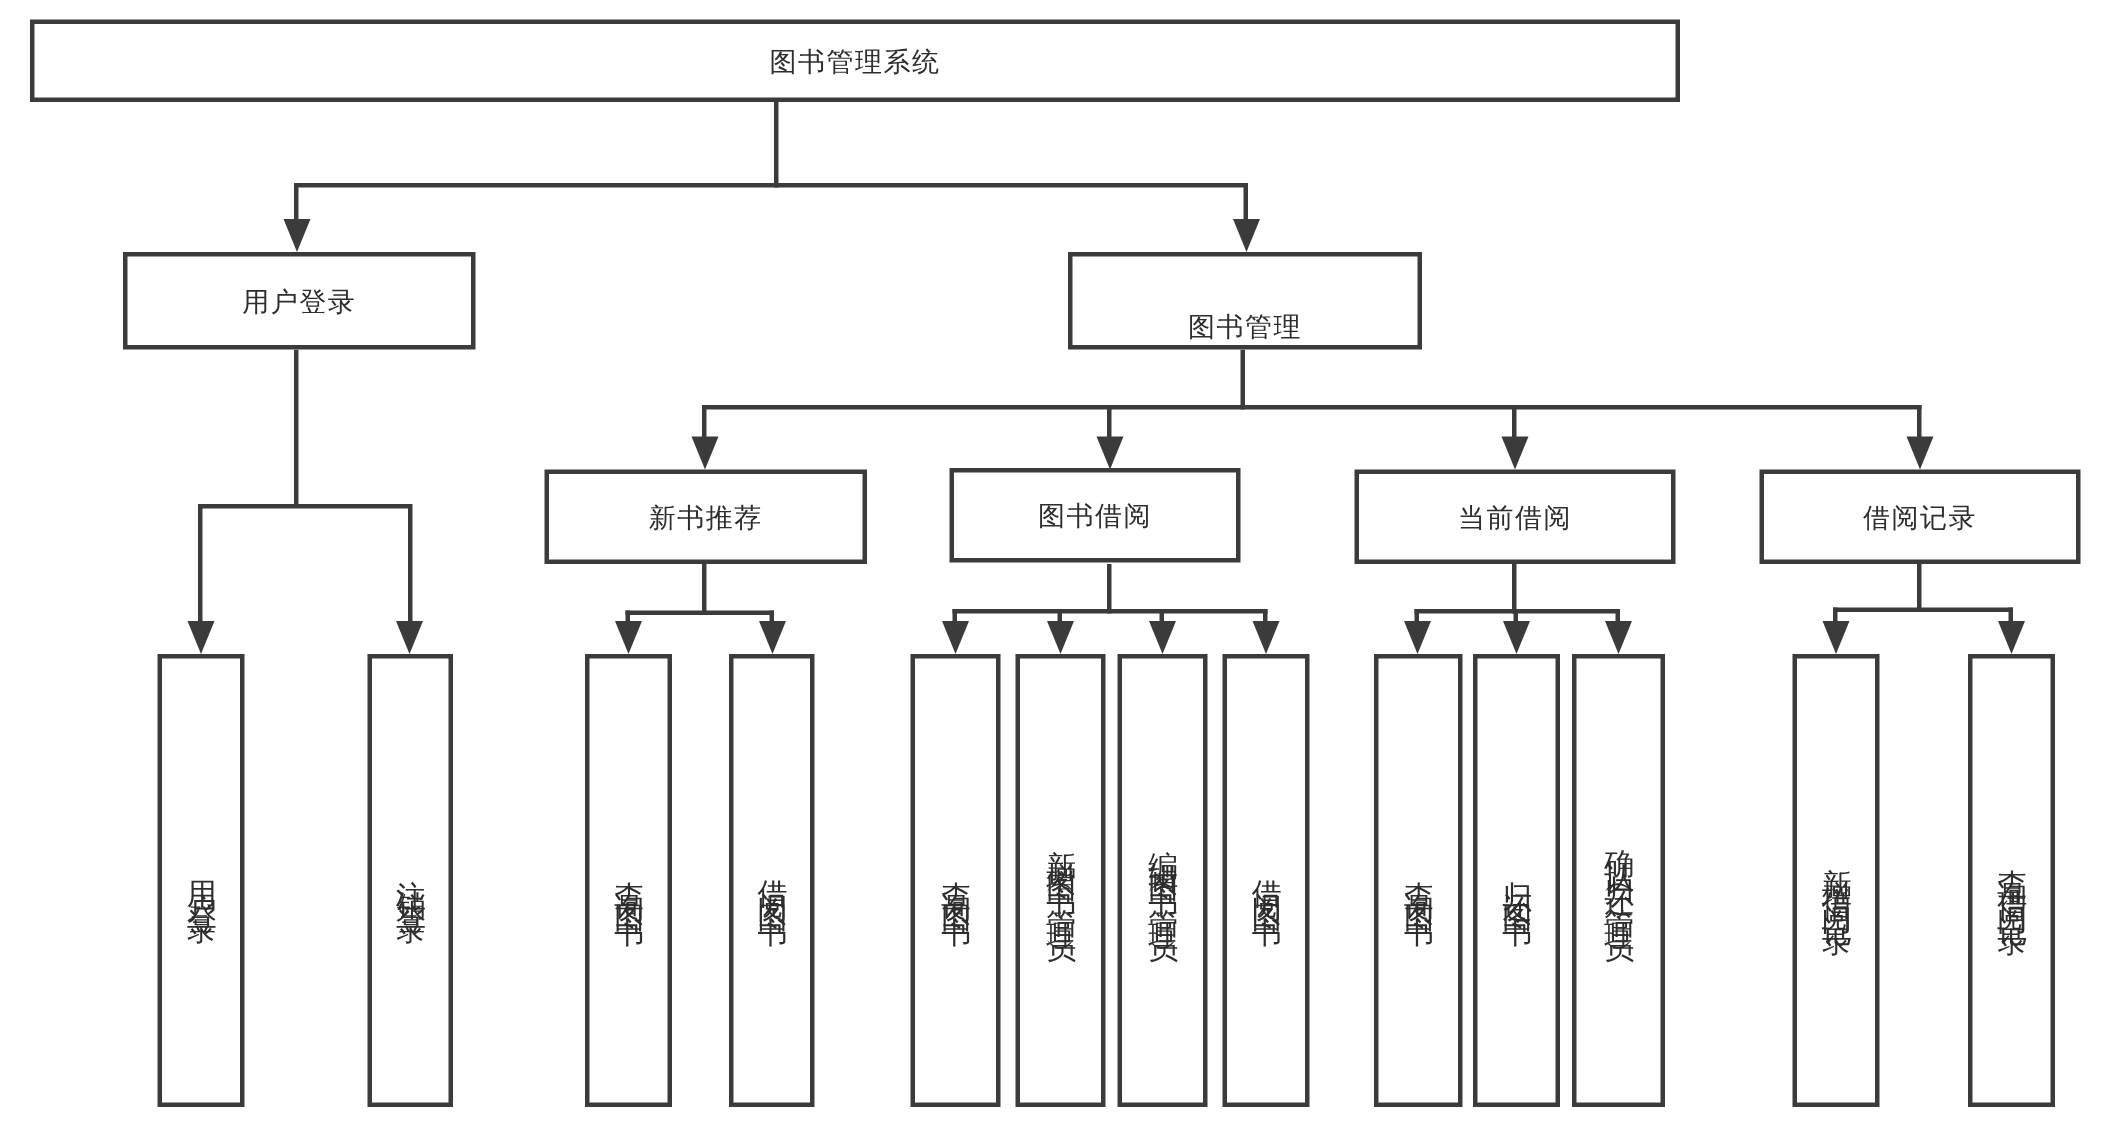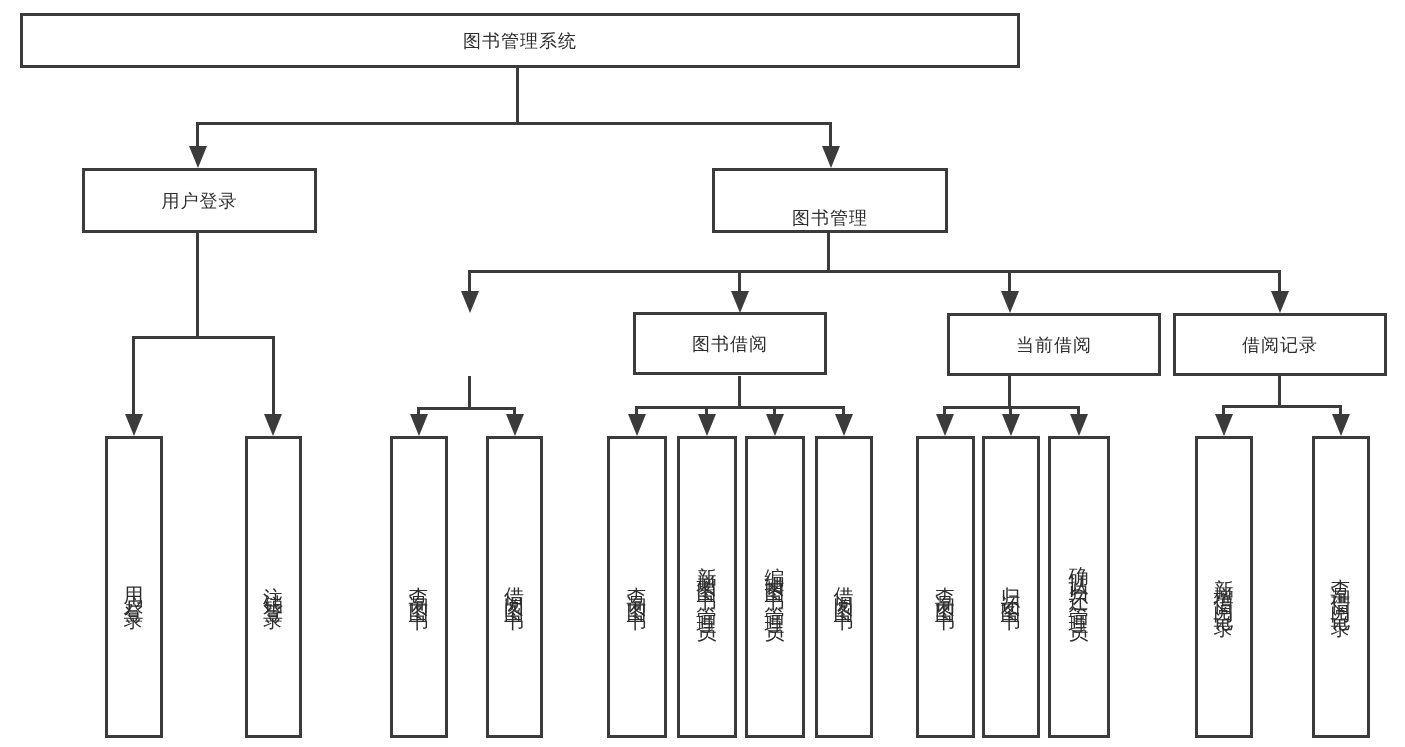--- a/index.html
+++ b/index.html
@@ -52,21 +52,21 @@
     letter-spacing:1px;
     z-index:5;
     white-space:nowrap;
   }
 </style>
 </head>
 <body>
 
 <div class="canvas">
 
-  <div class="box h" style="left:20px; top:13px; width:1000px; height:55px;">
+  <div class="box h" style="left:20px; top:13px; width:1100px; height:55px;">
     <span>图书管理系统</span>
   </div>
 
   <div class="vline" style="left:516px; top:68px; height:57px;"></div>
   <div class="hline" style="left:196px; top:122px; width:636px;"></div>
   <div class="vline" style="left:196px; top:122px; height:30px;"></div>
   <div class="vline" style="left:829px; top:122px; height:30px;"></div>
   <div class="arrow" style="left:189px; top:146px;"></div>
   <div class="arrow" style="left:822px; top:146px;"></div>
 
@@ -88,24 +88,27 @@
   <div class="hline" style="left:468px; top:270px; width:813px;"></div>
   <div class="vline" style="left:468px;  top:270px; height:26px;"></div>
   <div class="vline" style="left:738px;  top:270px; height:26px;"></div>
   <div class="vline" style="left:1008px; top:270px; height:26px;"></div>
   <div class="vline" style="left:1278px; top:270px; height:26px;"></div>
   <div class="arrow" style="left:461px;  top:291px;"></div>
   <div class="arrow" style="left:731px;  top:291px;"></div>
   <div class="arrow" style="left:1001px; top:291px;"></div>
   <div class="arrow" style="left:1271px; top:291px;"></div>
 
+  <div class="box h" style="left:363px; top:313px; width:215px; height:63px;">
+    <span>新书推荐</span>
+  </div>
   <div class="box h" style="left:633px; top:312px; width:194px; height:63px;">
     <span>图书借阅</span>
   </div>
-  <div class="box h" style="left:947px; top:313px; width:214px; height:63px;">
+  <div class="box h" style="left:903px; top:313px; width:214px; height:63px;">
     <span>当前借阅</span>
   </div>
   <div class="box h" style="left:1173px; top:313px; width:214px; height:63px;">
     <span>借阅记录</span>
   </div>
 
   <div class="vline" style="left:468px; top:376px; height:34px;"></div>
   <div class="hline" style="left:417px; top:407px; width:99px;"></div>
   <div class="vline" style="left:417px; top:407px; height:15px;"></div>
   <div class="vline" style="left:513px; top:407px; height:15px;"></div>

